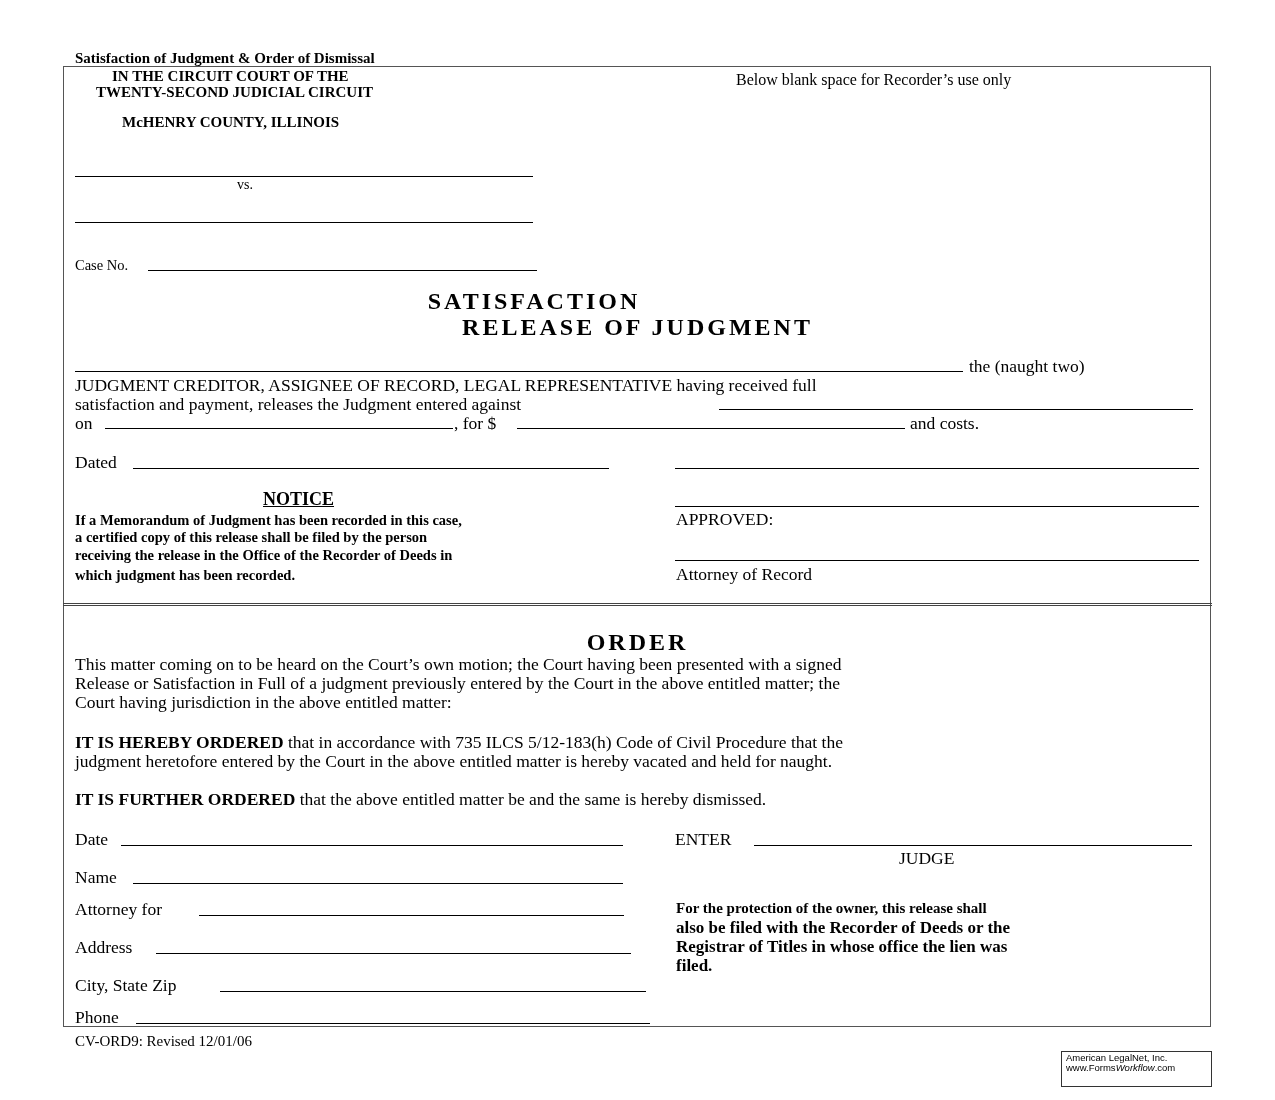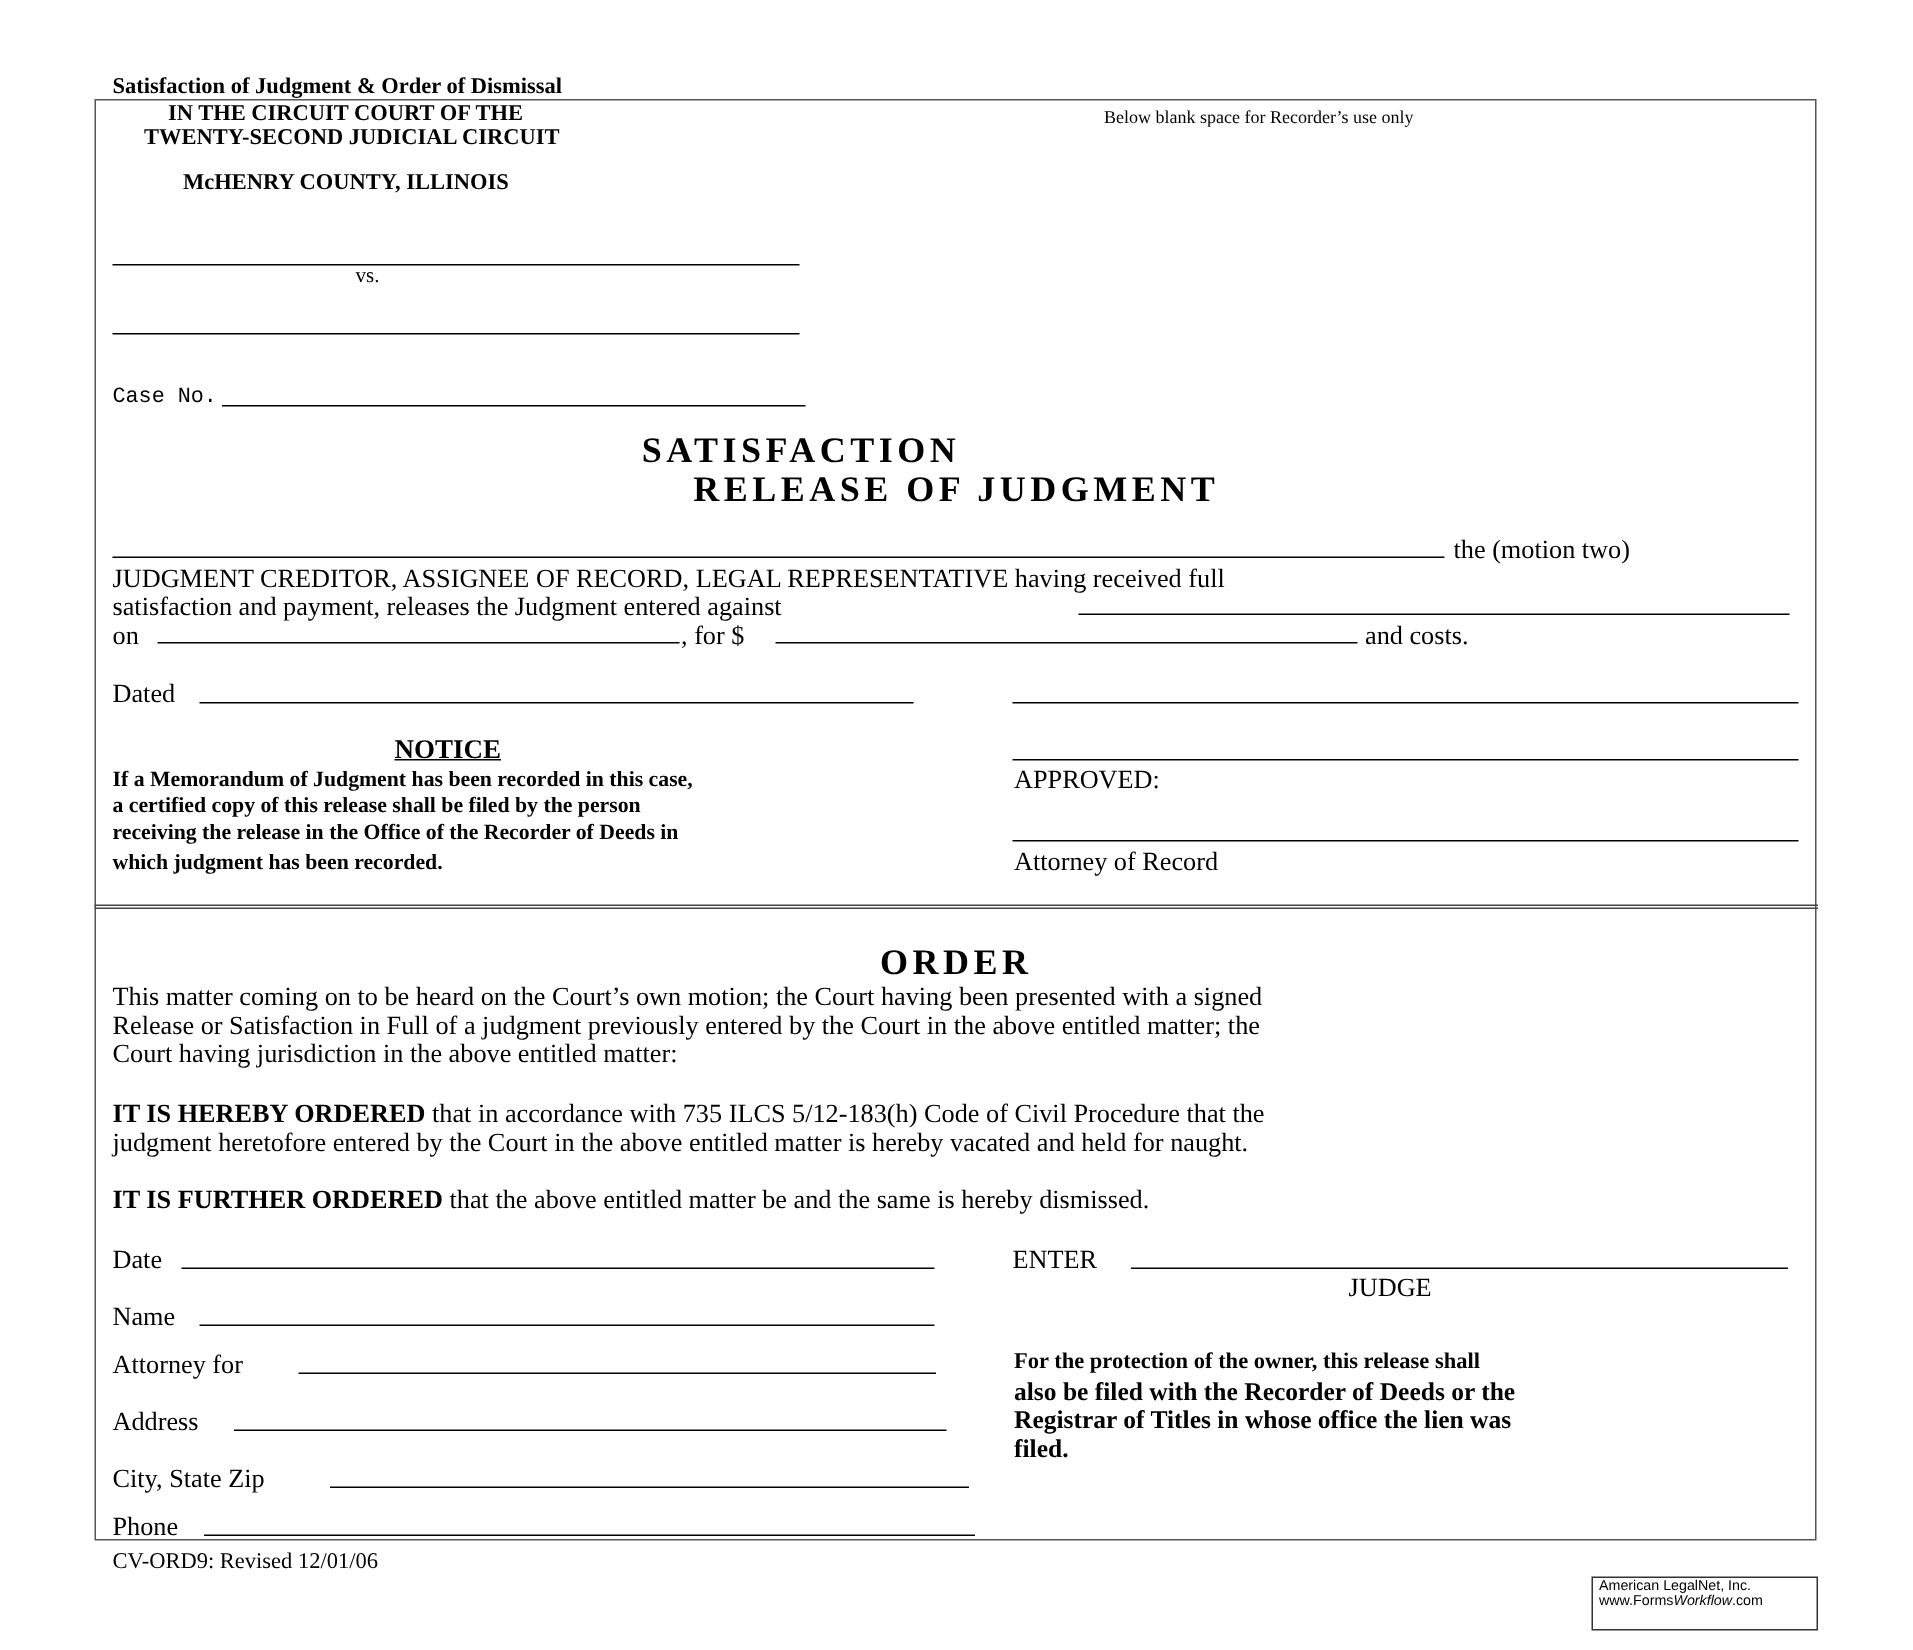--- a/index.html
+++ b/index.html
@@ -26,33 +26,33 @@
 
 <div class="abs b" style="left:75px;top:50px;font-size:15px;">Satisfaction of Judgment &amp; Order of Dismissal</div>
 
 <div class="frame"></div>
 <div class="divider"></div>
 
 <div class="abs b" style="left:112px;top:68px;font-size:15px;">IN THE CIRCUIT COURT OF THE</div>
 <div class="abs b" style="left:96px;top:84px;font-size:15px;">TWENTY-SECOND JUDICIAL CIRCUIT</div>
 <div class="abs b" style="left:122px;top:114px;font-size:15px;">McHENRY COUNTY, ILLINOIS</div>
 
-<div class="abs" style="left:736px;top:71px;font-size:12px;">Below blank space for Recorder’s use only</div>
+<div class="abs" style="left:736px;top:71px;font-size:16px;">Below blank space for Recorder’s use only</div>
 
 <input class="field" style="left: 75px; top: 160px; width: 458px;" value="">
 <div class="abs" style="left:237px;top:177px;font-size:14px;">vs.</div>
 <input class="field" style="left: 75px; top: 206px; width: 458px;" value="">
-<div class="abs" style="left:75px;top:257px;font-size:14.5px;font-family:Liberation Mono, monospace;">Case No.</div>
+<div class="abs" style="left:75px;top:257px;font-size:14.5px;">Case No.</div>
 <input class="field" style="left: 148px; top: 254px; width: 389px;" value="">
 
 <div class="abs title" style="left:0;width:1068px;top:288px;">SATISFACTION</div>
 <div class="abs title" style="left:0;width:1275px;top:314px;">RELEASE OF JUDGMENT</div>
 
 <input class="field" style="left: 75px; top: 355px; width: 888px;" value="">
-<div class="abs s17" style="left:969px;top:356px;">the (motion two)</div>
+<div class="abs s17" style="left:969px;top:356px;">the (naught two)</div>
 <div class="abs s17" style="left:75px;top:375px;">JUDGMENT CREDITOR, ASSIGNEE OF RECORD, LEGAL REPRESENTATIVE having received full</div>
 <div class="abs s17" style="left:75px;top:394px;">satisfaction and payment, releases the Judgment entered against</div>
 <input class="field" style="left: 719px; top: 393px; width: 474px;" value="">
 <div class="abs s17" style="left:75px;top:413px;">on</div>
 <input class="field" style="left: 105px; top: 412px; width: 348px;" value="">
 <div class="abs s17" style="left:454px;top:413px;">, for $</div>
 <input class="field" style="left: 517px; top: 412px; width: 388px;" value="">
 <div class="abs s17" style="left:910px;top:413px;">and costs.</div>
 
 <div class="abs s17" style="left:75px;top:452px;">Dated</div>

